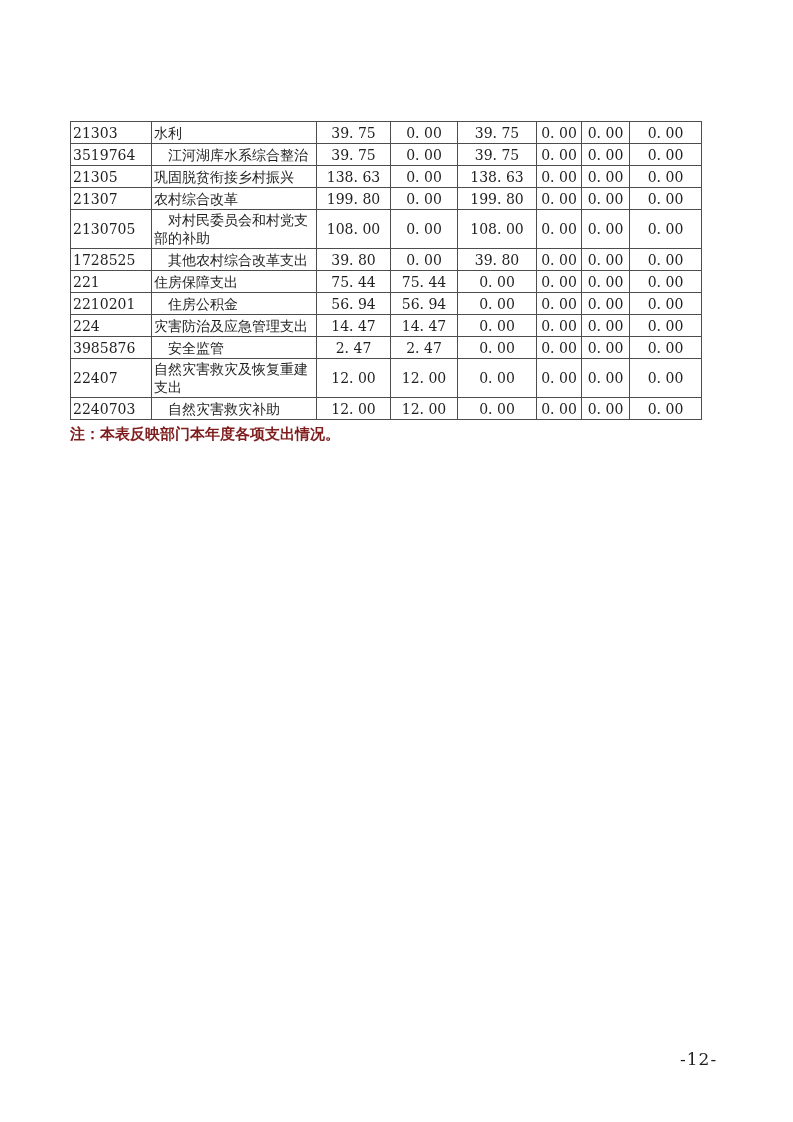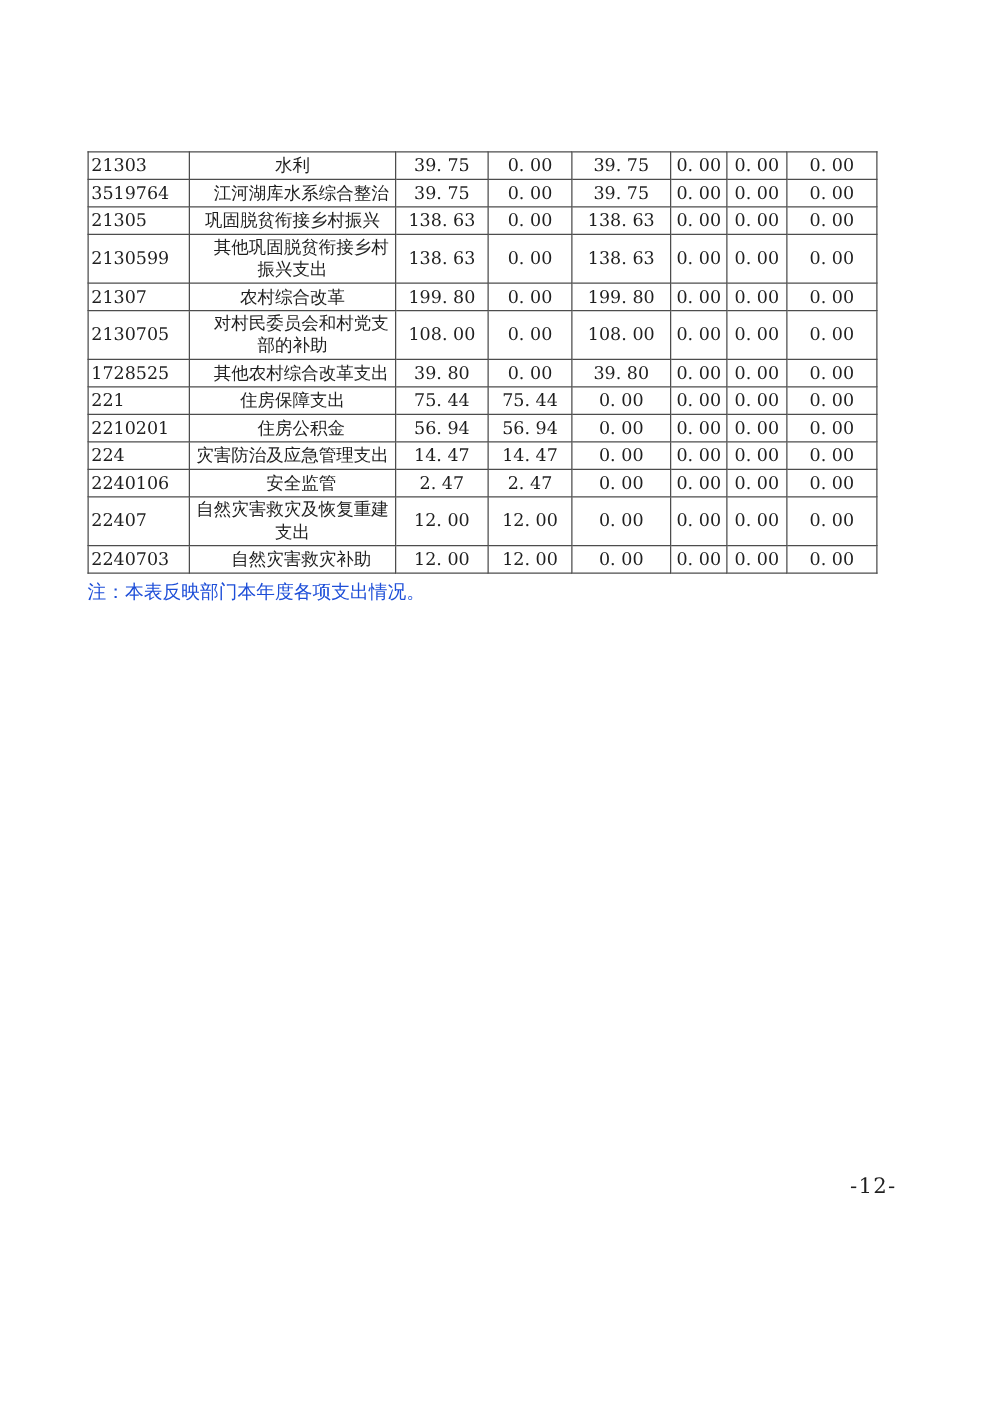--- a/index.html
+++ b/index.html
@@ -38,42 +38,43 @@
     vertical-align: middle;
     overflow: hidden;
     word-break: break-all;
   }
   td.code {
     text-align: left;
     padding-left: 2px;
     font-family: "DejaVu Serif", "Liberation Serif", serif;
   }
   td.name {
-    text-align: center;
+    text-align: left;
   }
   td.name.indent {
     text-indent: 1em;
   }
   td.num {
     text-align: center;
     padding-left: 0;
     padding-right: 0;
     white-space: nowrap;
   }
   .note {
     margin: 0;
     padding-top: 5px;
     font-size: 15px;
     line-height: 18px;
-    color: #1d4ed8;
+    color: #7f1d1d;
+    font-weight: bold;
   }
   .page-number {
     position: absolute;
     left: 680px;
-    top: 939px;
+    top: 1049px;
     font-size: 17px;
     color: #1f1f1f;
     letter-spacing: 1px;
   }
 </style>
 </head>
 <body>
 
 <div class="page">
   <div class="content">
@@ -113,30 +114,20 @@
             <td class="code">21305</td>
             <td class="name">巩固脱贫衔接乡村振兴</td>
             <td class="num">138. 63</td>
             <td class="num">0. 00</td>
             <td class="num">138. 63</td>
             <td class="num">0. 00</td>
             <td class="num">0. 00</td>
             <td class="num">0. 00</td>
           </tr>
           <tr>
-            <td class="code">2130599</td>
-            <td class="name indent">其他巩固脱贫衔接乡村振兴支出</td>
-            <td class="num">138. 63</td>
-            <td class="num">0. 00</td>
-            <td class="num">138. 63</td>
-            <td class="num">0. 00</td>
-            <td class="num">0. 00</td>
-            <td class="num">0. 00</td>
-          </tr>
-          <tr>
             <td class="code">21307</td>
             <td class="name">农村综合改革</td>
             <td class="num">199. 80</td>
             <td class="num">0. 00</td>
             <td class="num">199. 80</td>
             <td class="num">0. 00</td>
             <td class="num">0. 00</td>
             <td class="num">0. 00</td>
           </tr>
           <tr>
@@ -183,21 +174,21 @@
             <td class="code">224</td>
             <td class="name">灾害防治及应急管理支出</td>
             <td class="num">14. 47</td>
             <td class="num">14. 47</td>
             <td class="num">0. 00</td>
             <td class="num">0. 00</td>
             <td class="num">0. 00</td>
             <td class="num">0. 00</td>
           </tr>
           <tr>
-            <td class="code">2240106</td>
+            <td class="code">3985876</td>
             <td class="name indent">安全监管</td>
             <td class="num">2. 47</td>
             <td class="num">2. 47</td>
             <td class="num">0. 00</td>
             <td class="num">0. 00</td>
             <td class="num">0. 00</td>
             <td class="num">0. 00</td>
           </tr>
           <tr>
             <td class="code">22407</td>

